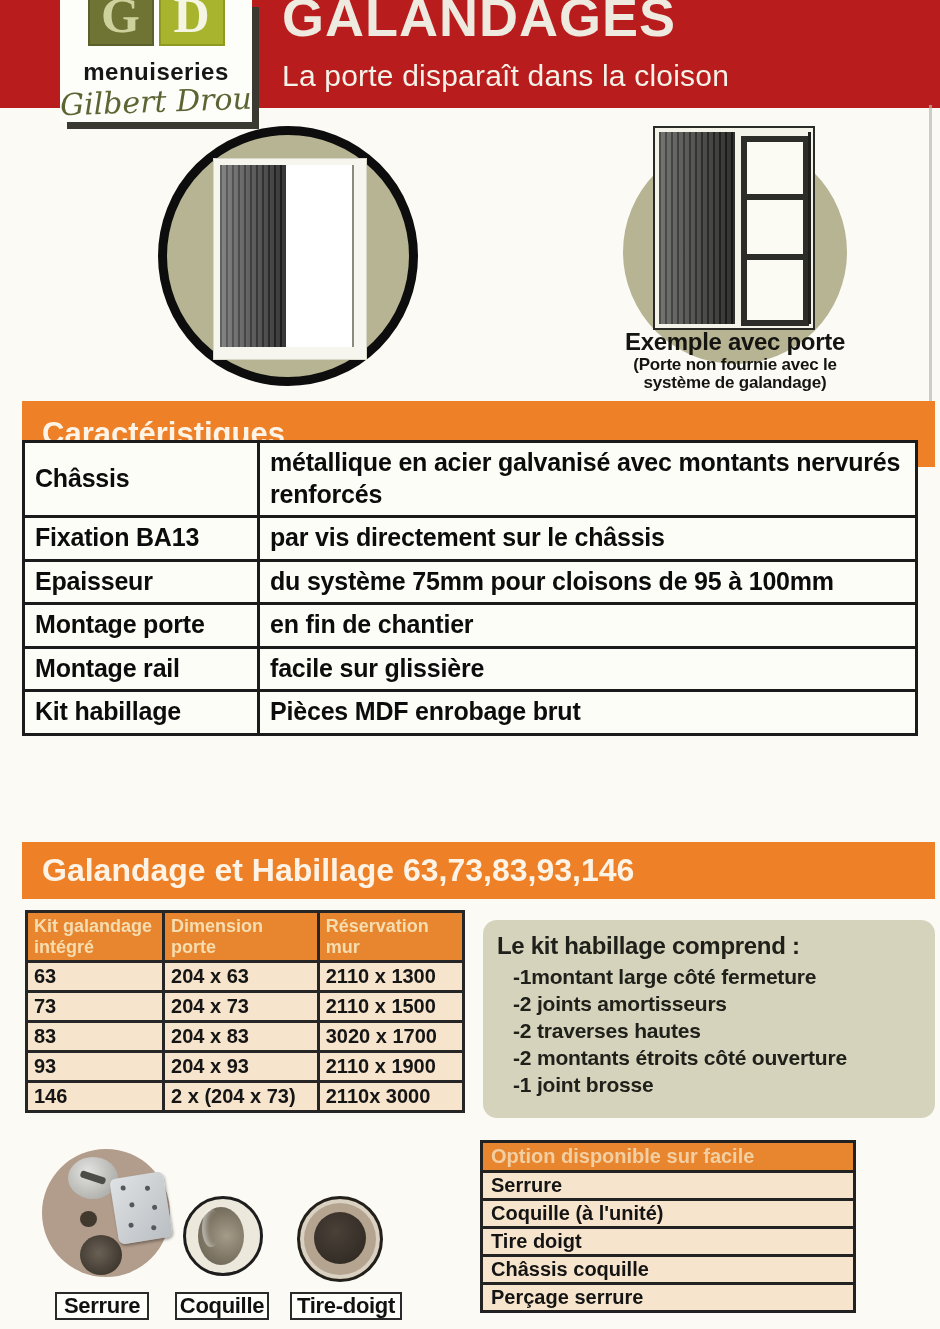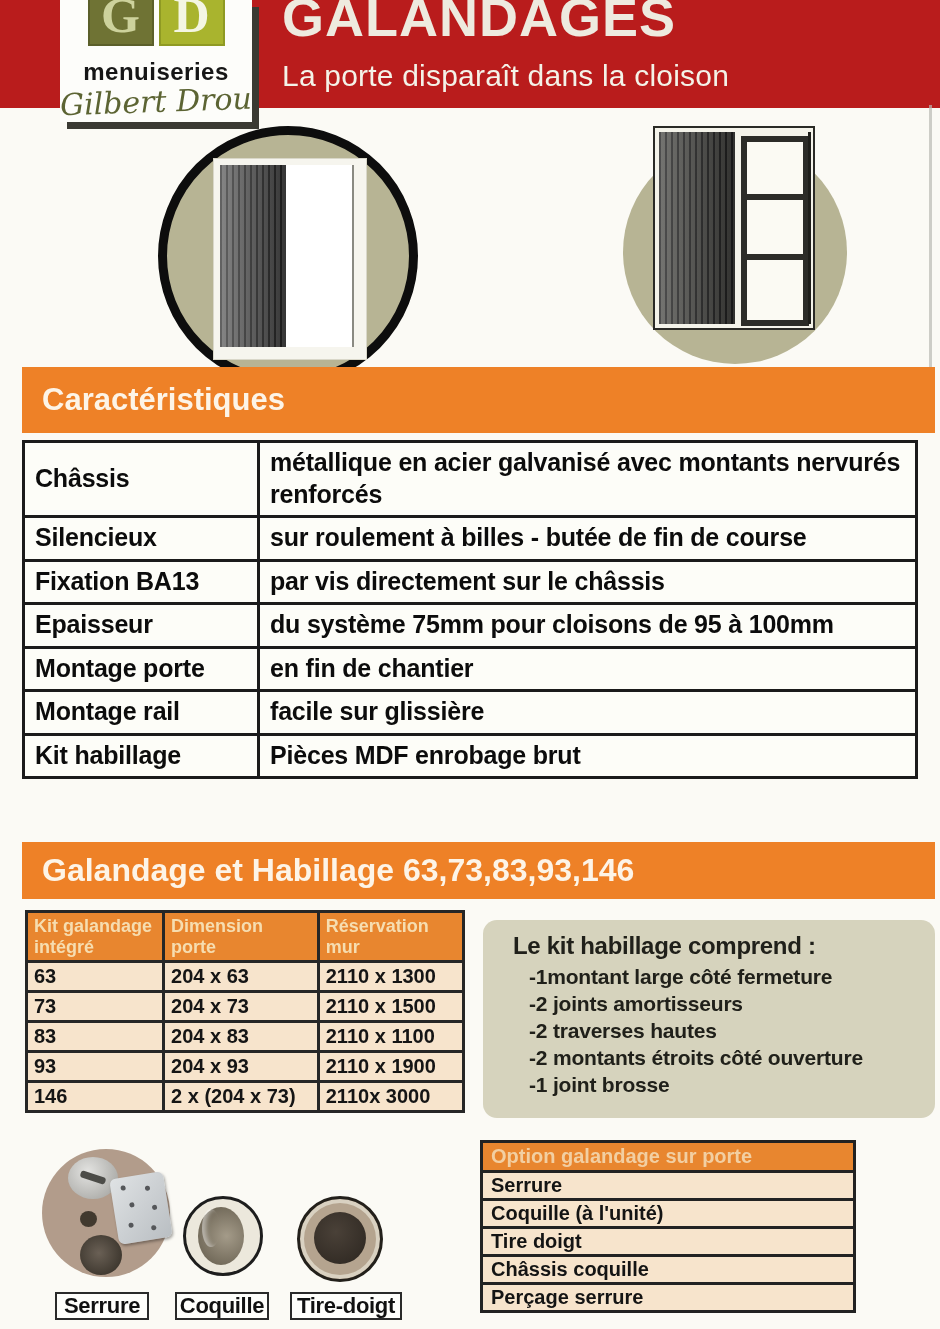--- a/index.html
+++ b/index.html
@@ -46,40 +46,40 @@
   .c2-bar{position:absolute;left:0;width:100%;height:6px;background:#2c2c28;}
   .c2-jamb{position:absolute;right:2px;top:4px;width:3px;height:192px;background:#1e1e1a;}
 
   .hero-caption{position:absolute;left:545px;top:328px;width:380px;text-align:center;color:#141410;}
   .cap-main{font-size:24px;font-weight:bold;letter-spacing:-.3px;}
   .cap-small{font-size:17px;font-weight:600;line-height:1.08;letter-spacing:-.2px;}
 
   
   .orange-bar{position:absolute;left:22px;width:913px;background:#ee8127;color:#fdf4e7;
               font-weight:bold;display:flex;align-items:center;padding-left:20px;box-sizing:border-box;}
-  #bar1{top:367px;height:66px;font-size:31px;}
+  #bar1{top:401px;height:66px;font-size:31px;}
   #bar2{top:842px;height:57px;font-size:32px;}
 
   
   .char-table{position:absolute;left:22px;top:440px;width:896px;border-collapse:collapse;
               font-size:25px;font-weight:600;letter-spacing:-.2px;color:#0c0c0c;background:#fdfdf8;padding-left:35px;}
   .char-table td{border:3px solid #1b1b1b;padding:4px 10px 5px 10px;line-height:1.26;}
   .char-table td.c1{width:212px;}
 
   
   .gal-table{position:absolute;left:25px;top:910px;width:440px;border-collapse:collapse;font-weight:bold;}
   .gal-table th{background:#e8862f;color:#f6ddb0;font-size:18px;text-align:left;
                 border:3px solid #262626;padding:3px 6px;line-height:1.15;vertical-align:middle;height:48px;box-sizing:border-box;}
   .gal-table td{background:#f7e4cc;color:#151515;font-size:20px;border:3px solid #262626;
                 padding:2px 6px;height:30px;box-sizing:border-box;}
   .gal-c1{width:138px;} .gal-c2{width:156px;} .gal-c3{width:146px;}
 
   
   .kit-box{position:absolute;left:483px;top:920px;width:452px;height:198px;background:#d6d3bd;
-           border-radius:14px;box-sizing:border-box;padding:12px 30px;color:#20201a;}
+           border-radius:14px;box-sizing:border-box;padding:12px 14px;color:#20201a;}
   .kit-title{font-size:24px;font-weight:bold;letter-spacing:-.3px;}
   .kit-list{margin:4px 0 0 16px;padding:0;list-style:none;font-size:21px;font-weight:bold;
             line-height:1.28;letter-spacing:-.2px;}
 
   
   .opt-table{position:absolute;left:480px;top:1140px;width:376px;border-collapse:collapse;font-weight:bold;}
   .opt-table th{background:#e8862f;color:#f2cfa2;font-size:20px;text-align:left;border:3px solid #222;
                 padding:2px 8px;height:28px;box-sizing:border-box;}
   .opt-table td{background:#f7e4cc;color:#141414;font-size:20px;border:3px solid #222;
                 padding:1px 8px;height:27px;box-sizing:border-box;}
@@ -148,32 +148,33 @@
   <div class="circle2"></div>
   <div class="c2-img">
     <div class="c2-slab"></div>
     <div class="c2-open">
       <div class="c2-bar" style="top:52px"></div>
       <div class="c2-bar" style="top:112px"></div>
     </div>
     <div class="c2-jamb"></div>
   </div>
 
+  <div class="hero-caption">
+    <div class="cap-main">Exemple avec porte</div>
+    <div class="cap-small">(Porte non fournie avec le</div>
+    <div class="cap-small">système de galandage)</div>
+  </div>
 
   <div class="orange-bar" id="bar1">Caractéristiques</div>
 
   <table class="char-table">
     <tbody>
       <tr>
         <td class="c1">Châssis</td>
         <td>métallique en acier galvanisé avec montants nervurés renforcés</td>
-      </tr>
-      <tr>
-        <td class="c1">Silencieux</td>
-        <td>sur roulement à billes - butée de fin de course</td>
       </tr>
       <tr>
         <td class="c1">Fixation BA13</td>
         <td>par vis directement sur le châssis</td>
       </tr>
       <tr>
         <td class="c1">Epaisseur</td>
         <td>du système 75mm pour cloisons de 95 à 100mm</td>
       </tr>
       <tr>
@@ -208,21 +209,21 @@
         <td>2110 x 1300</td>
       </tr>
       <tr>
         <td>73</td>
         <td>204 x 73</td>
         <td>2110 x 1500</td>
       </tr>
       <tr>
         <td>83</td>
         <td>204 x 83</td>
-        <td>2110 x 1100</td>
+        <td>3020 x 1700</td>
       </tr>
       <tr>
         <td>93</td>
         <td>204 x 93</td>
         <td>2110 x 1900</td>
       </tr>
       <tr>
         <td>146</td>
         <td>2 x (204 x 73)</td>
         <td>2110x 3000</td>
@@ -237,21 +238,21 @@
       <li>-2 joints amortisseurs</li>
       <li>-2 traverses hautes</li>
       <li>-2 montants étroits côté ouverture</li>
       <li>-1 joint brosse</li>
     </ul>
   </div>
 
   <table class="opt-table">
     <thead>
       <tr>
-        <th>Option galandage  sur porte</th>
+        <th>Option disponible  sur facile</th>
       </tr>
     </thead>
     <tbody>
       <tr>
           <td>Serrure</td>
         </tr>
       <tr>
           <td>Coquille (à l'unité)</td>
         </tr>
       <tr>

